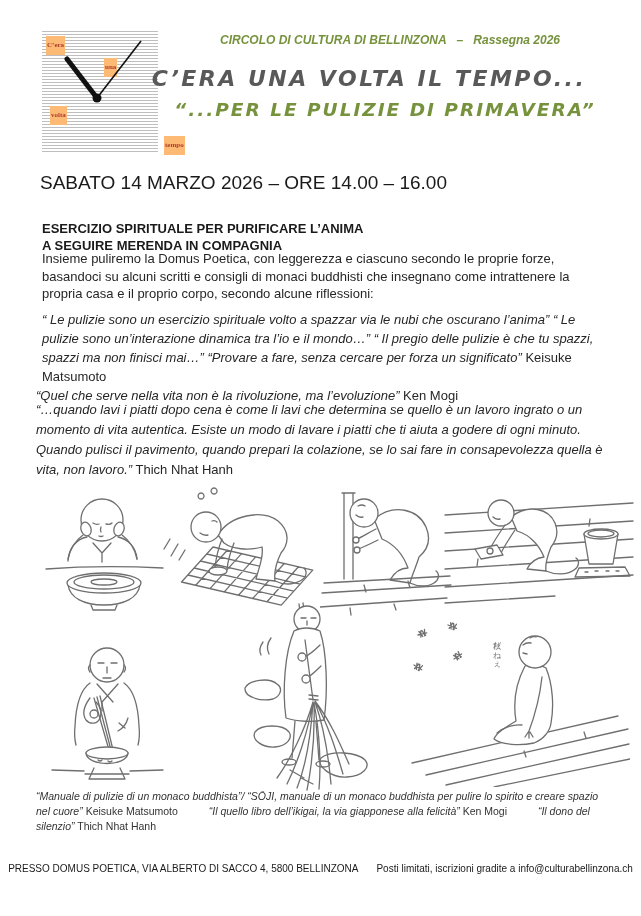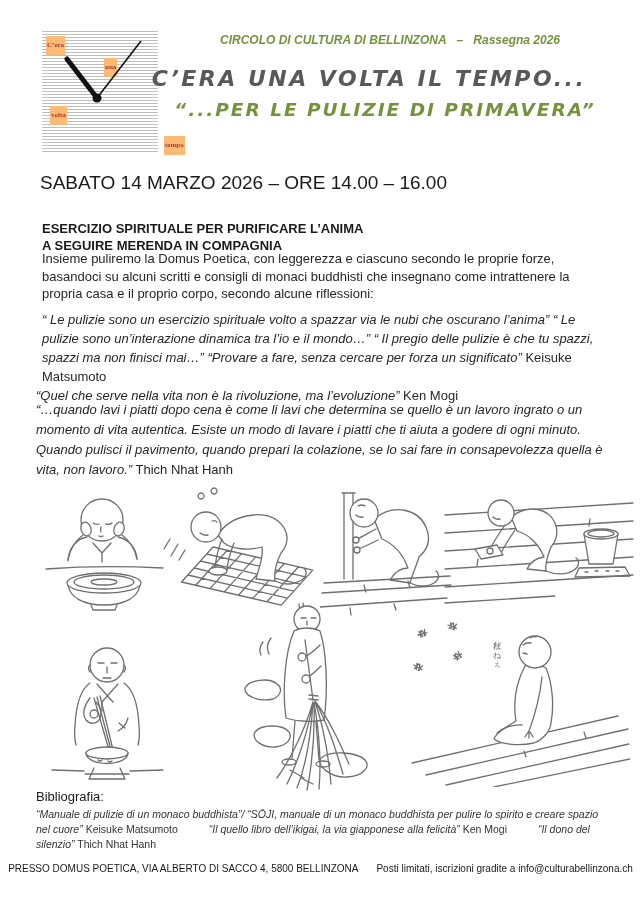--- a/index.html
+++ b/index.html
@@ -260,21 +260,20 @@
           <path d="M121,30 q4,-3 8,-2 M121,38 l4,1 M128,23 q3,-2 6,-1"></path>
           <path d="M140,62 C138,80 133,100 127,116 M127,116 l-4,6 M127,117 l0,6 M128,117 l3,5"></path>
           <path d="M95,118 C102,112 112,109 120,110"></path>
         </g>
       </svg>
       <span class="annot">秋だねぇ</span>
     </div>
   </div>
 
   <div class="biblio">
-    <p class="biblio-h">Bibliografia:</p>
     <p class="biblio-items">
       <span class="bib-item"><span class="bib-title">“Manuale di pulizie di un monaco buddhista”/ “SŌJI, manuale di un monaco buddhista per pulire lo spirito e creare spazio nel cuore”</span> <span class="bib-author">Keisuke Matsumoto</span></span>
       <span class="bib-item"><span class="bib-title">“Il quello libro dell’ikigai, la via giapponese alla felicità”</span> <span class="bib-author">Ken Mogi</span></span>
       <span class="bib-item"><span class="bib-title">“Il dono del silenzio”</span> <span class="bib-author">Thich Nhat Hanh</span></span>
     </p>
   </div>
 
   <div class="footer">
     <span>PRESSO DOMUS POETICA, VIA ALBERTO DI SACCO 4, 5800 BELLINZONA</span><span class="gap"></span><span>Posti limitati, iscrizioni gradite a info@culturabellinzona.ch</span>
   </div>

